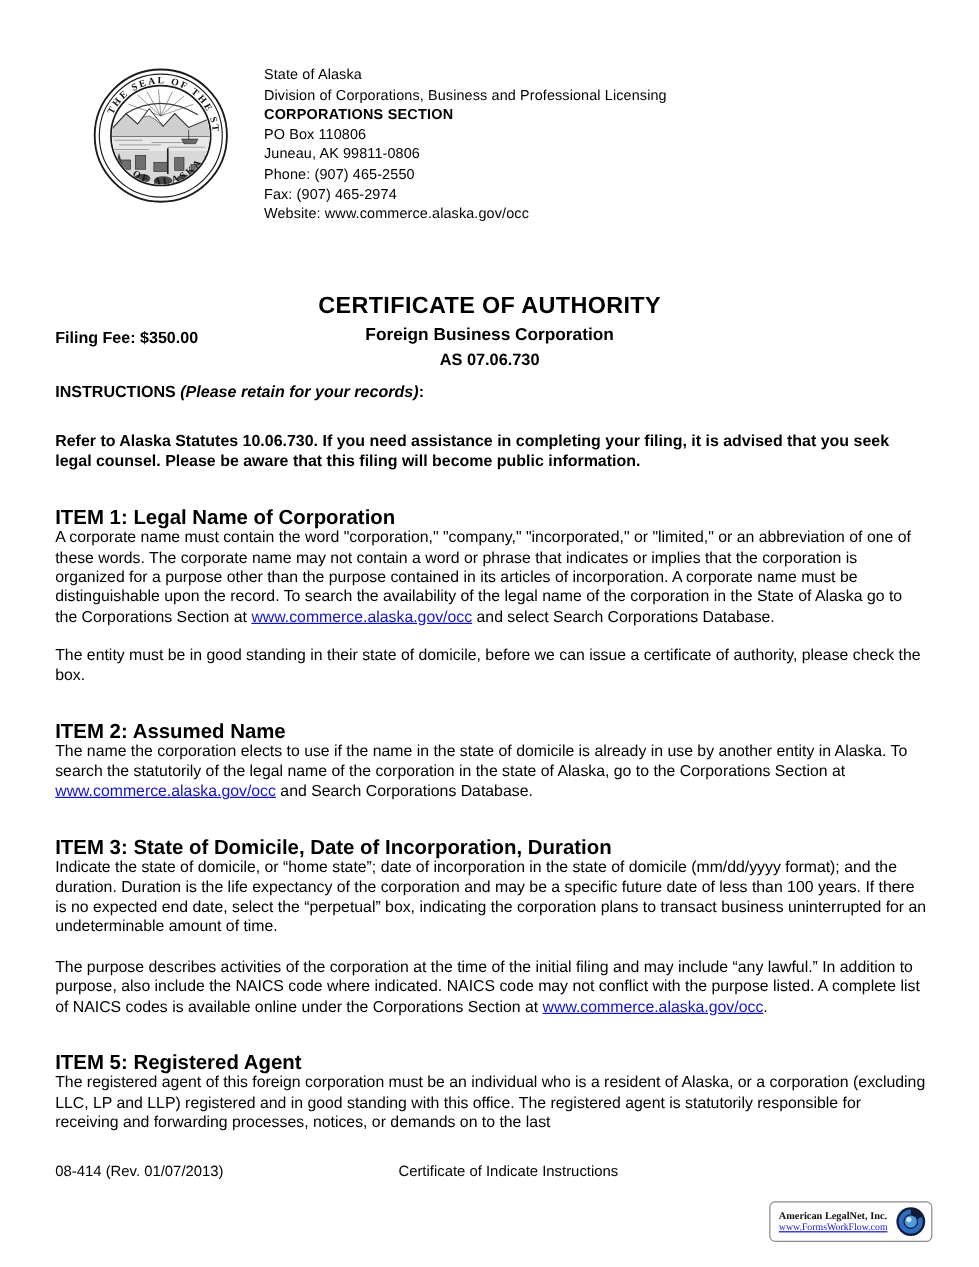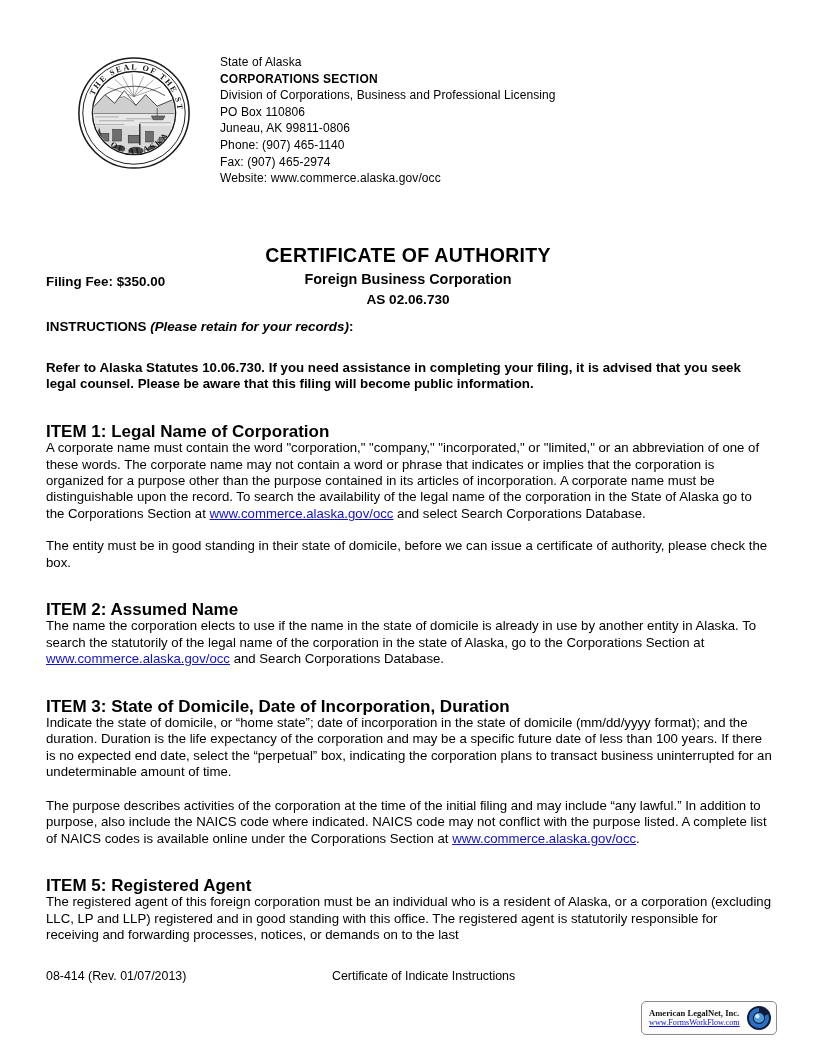--- a/index.html
+++ b/index.html
@@ -264,34 +264,34 @@
           <textPath href="#arcTop" startOffset="13%">THE SEAL OF THE STATE</textPath>
         </text>
         <text font-family="'Liberation Serif', serif" font-size="8.4" font-weight="bold" fill="#111111" letter-spacing="2.4">
           <textPath href="#arcBot" startOffset="30%">OF ALASKA</textPath>
         </text>
       </svg>
     </div>
 
     <div class="agency-block">
       <div class="line">State of Alaska</div>
+      <div class="line">Division of Corporations, Business and Professional Licensing</div>
       <div class="line strong">CORPORATIONS SECTION</div>
-      <div class="line">Division of Corporations, Business and Professional Licensing</div>
       <div class="line">PO Box 110806</div>
       <div class="line">Juneau, AK  99811-0806</div>
-      <div class="line">Phone: (907) 465-1140</div>
+      <div class="line">Phone: (907) 465-2550</div>
       <div class="line">Fax: (907) 465-2974</div>
       <div class="line">Website: www.commerce.alaska.gov/occ</div>
     </div>
   </div>
 
   <div class="title-block">
     <div class="doc-title">CERTIFICATE OF AUTHORITY</div>
     <div class="doc-subtitle">Foreign Business Corporation</div>
-    <div class="doc-statute">AS 02.06.730</div>
+    <div class="doc-statute">AS 07.06.730</div>
   </div>
 
   <div class="body-col">
 
     <div class="fee">Filing Fee: $350.00</div>
 
     <div class="instructions"><span>INSTRUCTIONS</span> <span class="ital">(Please retain for your records)</span><span>:</span></div>
 
     <div class="lead">Refer to Alaska Statutes 10.06.730. If you need assistance in completing your filing, it is advised that you seek legal counsel. Please be aware that this filing will become public information.</div>
 

